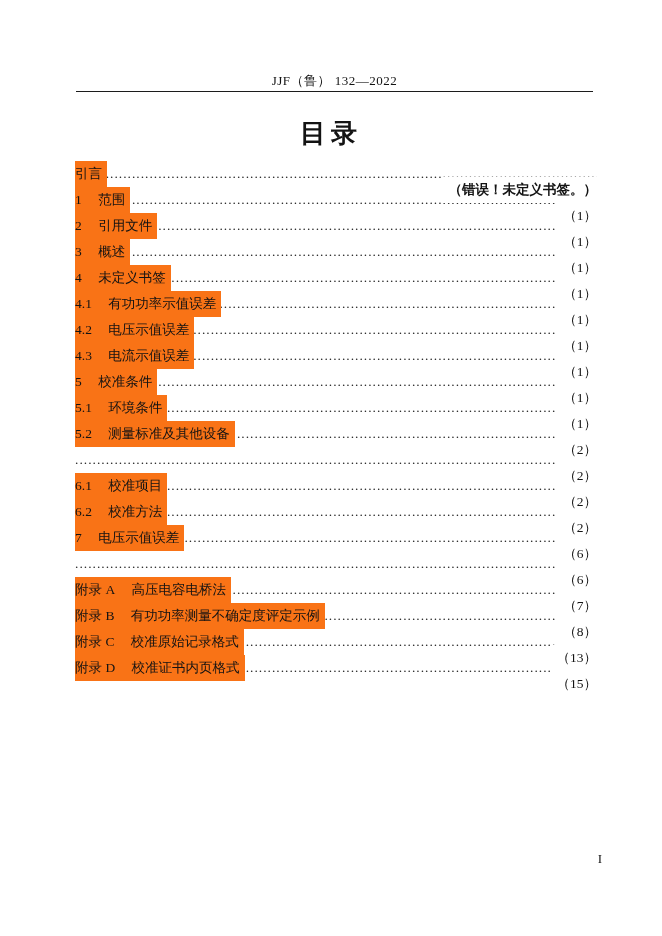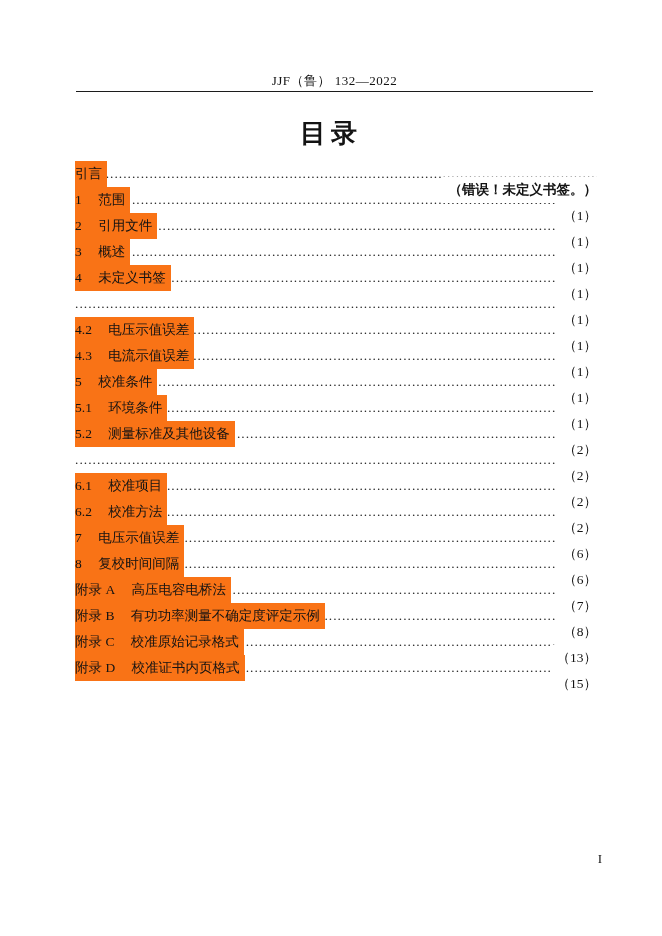--- a/index.html
+++ b/index.html
@@ -140,20 +140,24 @@
     <span class="leader">............................................................................................................................................................................................................................................................................................................</span>
     <span class="left-part">
       <span class="num">4</span>
       <span class="title">未定义书签</span>
     </span>
     <span class="pg">（1）</span>
   </div>
 
   <div class="toc-row">
     <span class="leader">............................................................................................................................................................................................................................................................................................................</span>
+    <span class="left-part">
+      <span class="num">4.1</span>
+      <span class="title">有功功率示值误差</span>
+    </span>
     <span class="pg">（1）</span>
   </div>
 
   <div class="toc-row">
     <span class="leader">............................................................................................................................................................................................................................................................................................................</span>
     <span class="left-part">
       <span class="num">4.2</span>
       <span class="title">电压示值误差</span>
     </span>
     <span class="pg">（1）</span>
@@ -222,24 +226,20 @@
     <span class="leader">............................................................................................................................................................................................................................................................................................................</span>
     <span class="left-part">
       <span class="num">7</span>
       <span class="title">电压示值误差</span>
     </span>
     <span class="pg">（6）</span>
   </div>
 
   <div class="toc-row">
     <span class="leader">............................................................................................................................................................................................................................................................................................................</span>
-    <span class="left-part">
-      <span class="num">8</span>
-      <span class="title">复校时间间隔</span>
-    </span>
     <span class="pg">（6）</span>
   </div>
 
   <div class="toc-row">
     <span class="leader">............................................................................................................................................................................................................................................................................................................</span>
     <span class="left-part">
       <span class="num">附录 A</span>
       <span class="title">高压电容电桥法</span>
     </span>
     <span class="pg">（7）</span>

